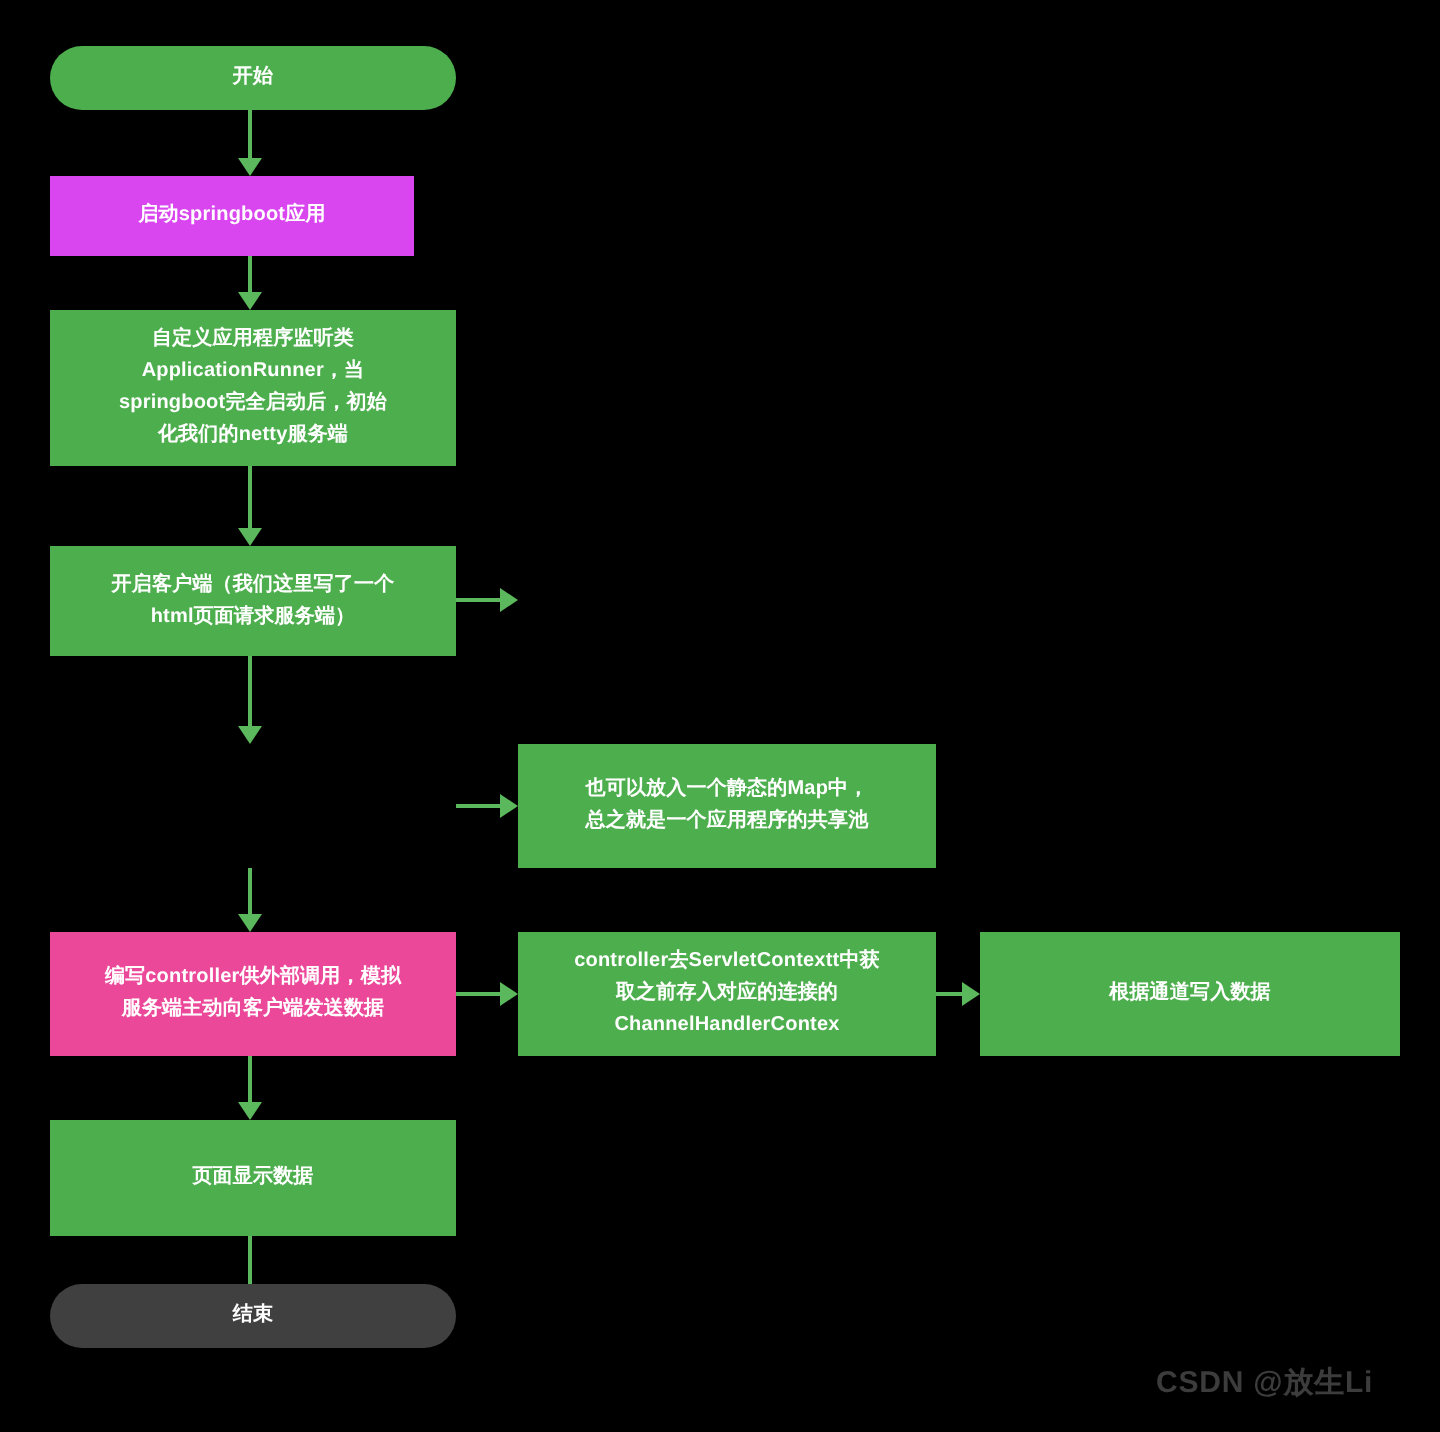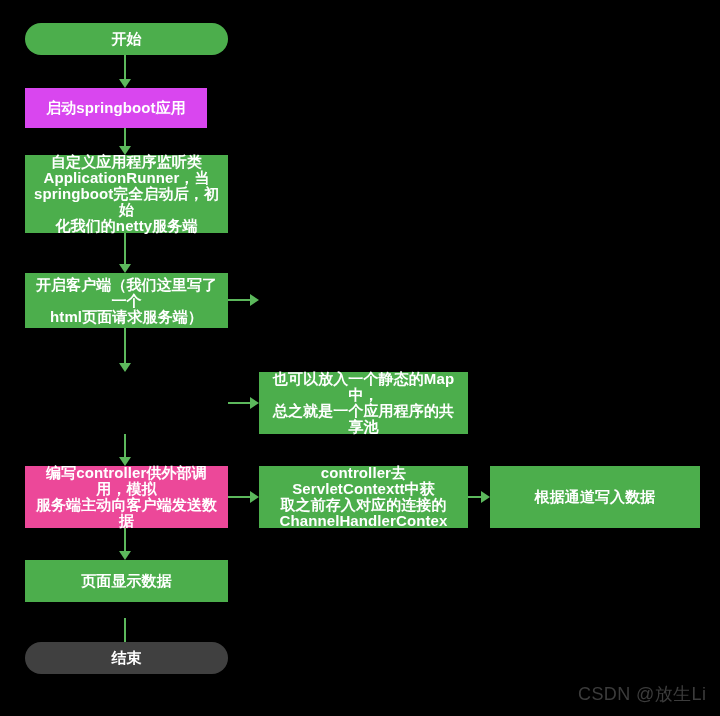--- a/index.html
+++ b/index.html
@@ -20,21 +20,21 @@
   }
   .node {
     position: absolute;
     box-sizing: border-box;
     background: #4cae4c;
     color: #ffffff;
     display: flex;
     align-items: center;
     justify-content: center;
     text-align: center;
-    font-size: 15px;
+    font-size: 10px;
     line-height: 16px;
     font-weight: bold;
     letter-spacing: 0.1px;
     padding: 2px 8px;
     white-space: pre-line;
   }
   .node.terminator {
     border-radius: 18px;
   }
   .node.process {
@@ -61,22 +61,22 @@
     border-top: 9px solid #5cb85c;
   }
   .arrow.right {
     border-top: 6px solid transparent;
     border-bottom: 6px solid transparent;
     border-left: 9px solid #5cb85c;
   }
   .watermark {
     position: absolute;
     color: #3c3c3c;
-    font-size: 18px;
-    font-weight: normal;
+    font-size: 15px;
+    font-weight: bold;
     letter-spacing: 0.4px;
     white-space: nowrap;
   }
 </style>
 </head>
 <body>
 
 <div id="canvas" style="width: 720px; height: 716px; background: rgb(0, 0, 0);">
     <div class="edge v" style="left: 124px; top: 55px; height: 25px;"></div>
     <div class="arrow down" style="left: 119px; top: 79px;"></div>
@@ -109,16 +109,16 @@
     <div class="node process" style="left: 25px; top: 273px; width: 203px; height: 55px; background: rgb(76, 174, 76);"><span>开启客户端（我们这里写了一个
 html页面请求服务端）</span></div>
     <div class="node process" style="left: 259px; top: 372px; width: 209px; height: 62px; background: rgb(76, 174, 76);"><span>也可以放入一个静态的Map中，
 总之就是一个应用程序的共享池</span></div>
     <div class="node process" style="left: 25px; top: 466px; width: 203px; height: 62px; background: #ec4899;"><span>编写controller供外部调用，模拟
 服务端主动向客户端发送数据</span></div>
     <div class="node process" style="left: 259px; top: 466px; width: 209px; height: 62px; background: rgb(76, 174, 76);"><span>controller去ServletContextt中获
 取之前存入对应的连接的
 ChannelHandlerContex</span></div>
     <div class="node process" style="left: 490px; top: 466px; width: 210px; height: 62px; background: rgb(76, 174, 76);"><span>根据通道写入数据</span></div>
-    <div class="node process" style="left: 25px; top: 560px; width: 203px; height: 42px; background: rgb(76, 174, 76);"><span>页面显示数据</span></div>
+    <div class="node process" style="left: 25px; top: 560px; width: 203px; height: 58px; background: rgb(76, 174, 76);"><span>页面显示数据</span></div>
     <div class="node terminator" style="left: 25px; top: 642px; width: 203px; height: 32px; background: #404040;"><span>结束</span></div>
     <div class="watermark" style="left: 578px; top: 682px; color: rgb(60, 60, 60);">CSDN @放生Li</div>
   </div>
 
 </body></html>

